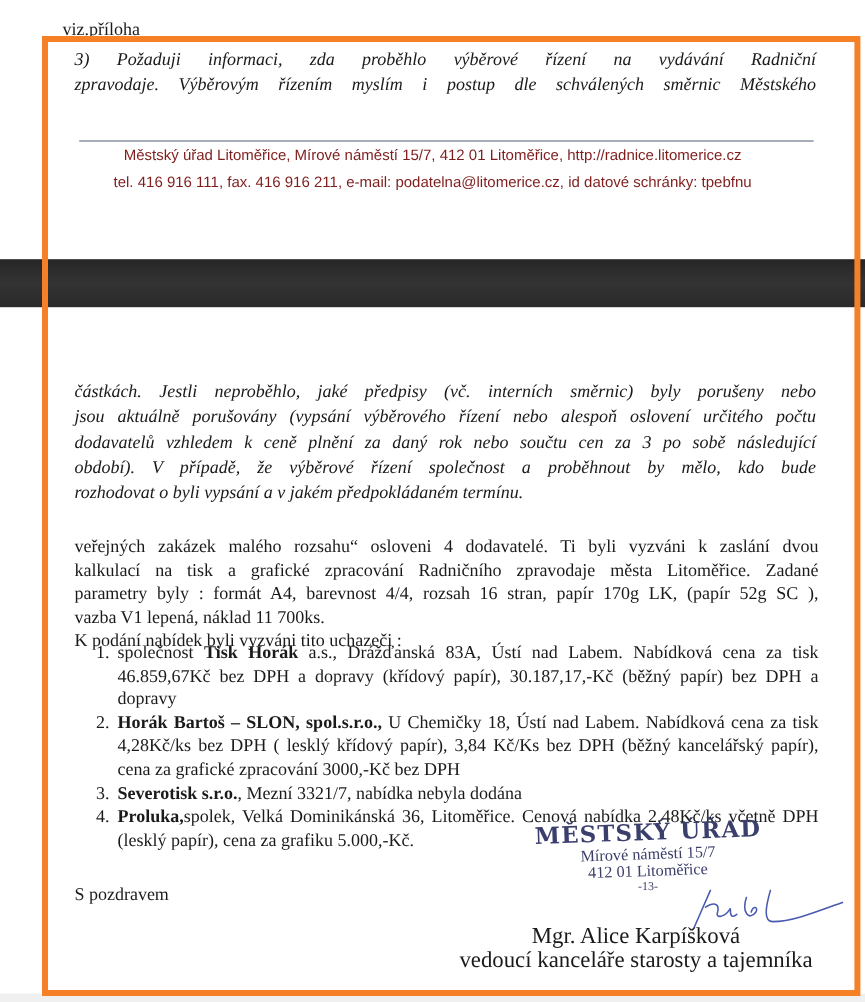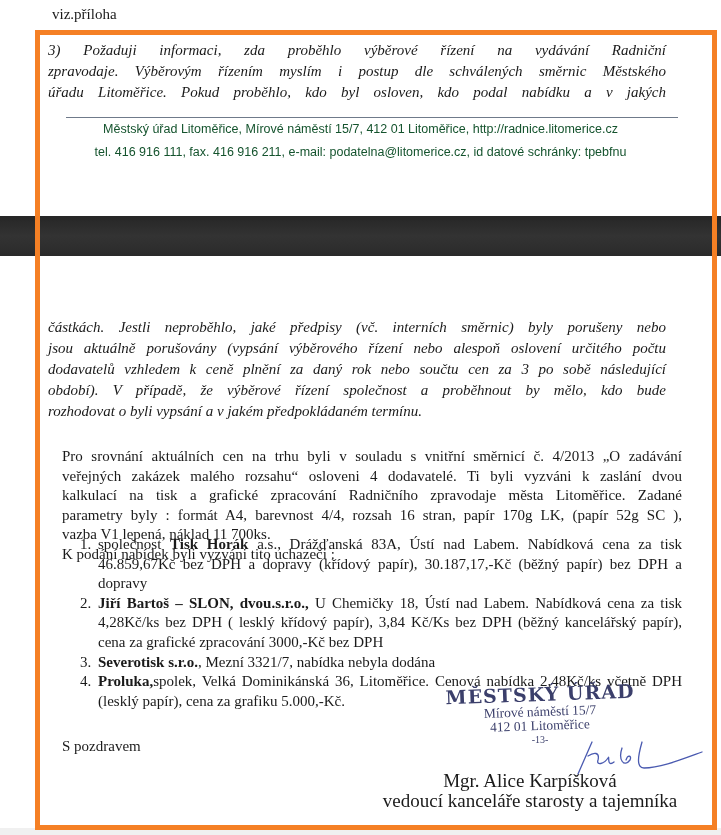--- a/index.html
+++ b/index.html
@@ -3,46 +3,46 @@
   <meta charset="utf-8">
   <style>
     html, body { margin: 0; padding: 0; }
     body {
       width: 721px; height: 835px; position: relative; overflow: hidden;
       background: #ffffff;
       font-family: "Liberation Serif", serif;
       color: #1a1a1a;
     }
     .top-note {
-      position: absolute; left: 52px; top: 6px;
+      position: absolute; left: 52px; top: 17px;
       font-size: 15px;
     }
     .frame {
       position: absolute; left: 35px; top: 30px;
       width: 672px; height: 790px;
       border: 5px solid #f58025;
       box-sizing: content-box;
       pointer-events: none;
       z-index: 5;
     }
     .italic-para {
-      position: absolute; left: 48px; width: 618px;
+      position: absolute; left: 62px; width: 618px;
       font-style: italic; font-size: 15px; line-height: 21px;
       text-align: justify;
     }
     .p1 { top: 40px; }
     .p1 span.last, .p2 span.last { display: block; text-align: justify; text-align-last: justify; }
     .footer-rule {
       position: absolute; left: 66px; top: 117px; width: 612px; height: 1px;
       background: #6f7a8a;
     }
     .footer-text {
       position: absolute; left: 40px; width: 641px; text-align: center;
       font-family: "Liberation Sans", sans-serif; font-size: 12.5px; line-height: 17px;
-      color: #14532d;
+      color: #7f1d1d;
     }
     .ft1 { top: 121px; }
     .ft2 { top: 144px; }
     .dark-band {
       position: absolute; left: 0; top: 216px; width: 721px; height: 40px;
       background: linear-gradient(#262626, #333333 50%, #2a2a2a);
     }
     .p2 { top: 317px; }
     .body-para {
       position: absolute; left: 62px; width: 620px;
@@ -77,52 +77,50 @@
     }
   </style>
 </head>
 <body>
 
 <div class="top-note">viz.příloha</div>
 
 <div class="italic-para p1">
   <span class="last">3) Požaduji informaci, zda proběhlo výběrové řízení na vydávání Radniční</span>
   <span class="last">zpravodaje. Výběrovým řízením myslím i postup dle schválených směrnic Městského</span>
-  <span class="last">úřadu Litoměřice. Pokud proběhlo, kdo byl osloven, kdo podal nabídku a v jakých</span>
 </div>
 
 <div class="footer-rule"></div>
 <div class="footer-text ft1">Městský úřad Litoměřice, Mírové náměstí 15/7, 412 01 Litoměřice, http://radnice.litomerice.cz</div>
 <div class="footer-text ft2">tel. 416 916 111, fax. 416 916 211, e-mail: podatelna@litomerice.cz, id datové schránky: tpebfnu</div>
 
 <div class="dark-band"></div>
 
 <div class="italic-para p2">
   <span class="last">částkách. Jestli neproběhlo, jaké předpisy (vč. interních směrnic) byly porušeny nebo</span>
   <span class="last">jsou aktuálně porušovány (vypsání výběrového řízení nebo alespoň oslovení určitého počtu</span>
   <span class="last">dodavatelů vzhledem k ceně plnění za daný rok nebo součtu cen za 3 po sobě následující</span>
   <span class="last">období). V případě, že výběrové řízení společnost a proběhnout by mělo, kdo bude</span>
   <span style="display:block;">rozhodovat o byli vypsání a v jakém předpokládaném termínu.</span>
 </div>
 
 <div class="body-para bp1">
-  <span class="ln">Pro srovnání aktuálních cen na trhu byli v souladu s vnitřní směrnicí č. 4/2013 „O zadávání</span>
   <span class="ln">veřejných zakázek malého rozsahu“ osloveni 4 dodavatelé. Ti byli vyzváni k zaslání dvou</span>
   <span class="ln">kalkulací na tisk a grafické zpracování Radničního zpravodaje města Litoměřice. Zadané</span>
   <span class="ln">parametry byly :  formát A4, barevnost 4/4, rozsah 16 stran, papír 170g LK, (papír 52g SC ),</span>
   <span class="ln nojust">vazba V1 lepená,  náklad 11 700ks.</span>
   <span class="ln nojust">K podání nabídek byli vyzváni tito uchazeči :</span>
 </div>
 
 <ol class="offer-list">
   <li>
     <span class="num">1.</span><span>společnost </span><b>Tisk Horák</b><span> a.s., Drážďanská 83A, Ústí nad Labem. Nabídková cena za tisk 46.859,67Kč bez DPH a dopravy (křídový papír), 30.187,17,-Kč (běžný papír) bez DPH a dopravy</span>
   </li>
   <li>
-    <span class="num">2.</span><span></span><b>Jiří Bartoš – SLON, dvou.s.r.o.,</b><span> U Chemičky 18, Ústí nad Labem. Nabídková cena za tisk 4,28Kč/ks bez DPH ( lesklý křídový papír), 3,84 Kč/Ks bez DPH (běžný kancelářský papír), cena za grafické zpracování 3000,-Kč bez DPH</span>
+    <span class="num">2.</span><span></span><b>Horák Bartoš – SLON, spol.s.r.o.,</b><span> U Chemičky 18, Ústí nad Labem. Nabídková cena za tisk 4,28Kč/ks bez DPH ( lesklý křídový papír), 3,84 Kč/Ks bez DPH (běžný kancelářský papír), cena za grafické zpracování 3000,-Kč bez DPH</span>
   </li>
   <li>
     <span class="num">3.</span><span></span><b>Severotisk s.r.o.</b><span>, Mezní 3321/7, nabídka nebyla dodána</span>
   </li>
   <li>
     <span class="num">4.</span><span></span><b>Proluka,</b><span>spolek, Velká Dominikánská 36, Litoměřice. Cenová nabídka 2,48Kč/ks včetně DPH (lesklý papír), cena za grafiku 5.000,-Kč.</span>
   </li>
 </ol>
 
 <div class="greeting">S pozdravem</div>

